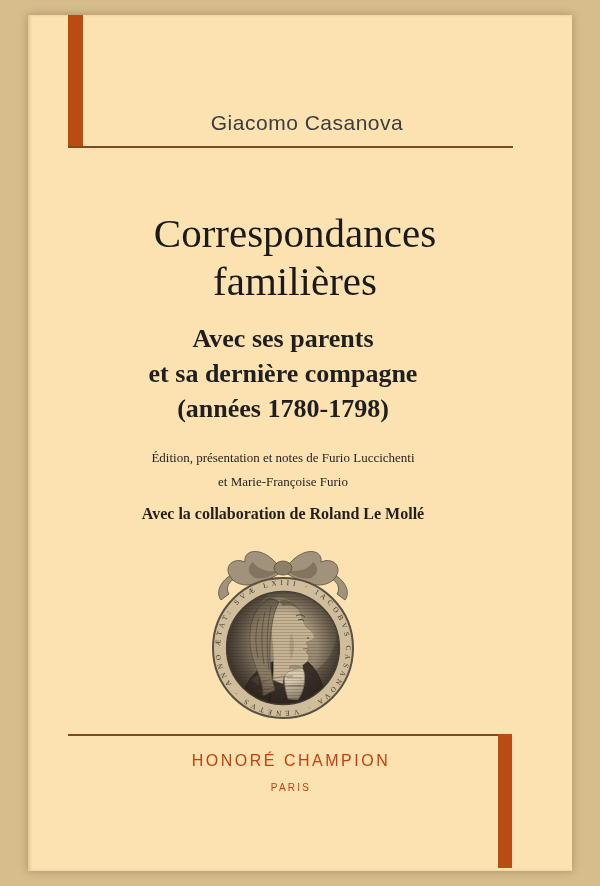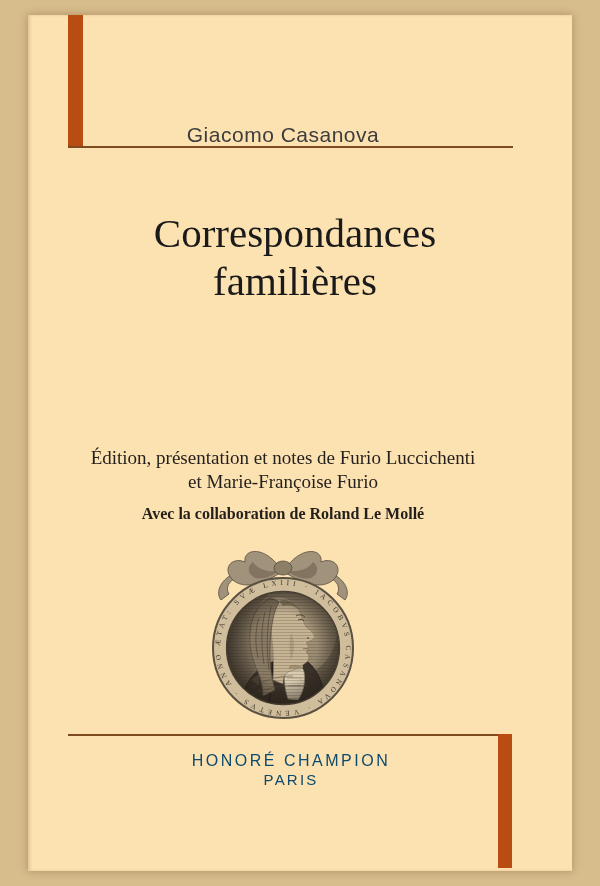--- a/index.html
+++ b/index.html
@@ -17,66 +17,71 @@
     box-shadow:0 0 8px rgba(90,60,20,.35), inset 2px 0 3px rgba(120,85,40,.18);
   }
   .accent-bar{position:absolute;background:#b94c12;}
   .bar-top{left:40px;top:0;width:15px;height:133px;}
   .bar-bottom{left:470px;top:719px;width:14px;height:134px;}
   .rule{position:absolute;height:2px;background:#7d4b1d;}
   .rule-top{left:40px;top:131px;width:445px;}
   .rule-bottom{left:40px;top:719px;width:430px;}
   .col{position:absolute;left:40px;width:430px;text-align:center;}
   .author{
-    top:108px;
+    top:96px;
     font-family:"Liberation Sans", sans-serif;
-    font-size:21px;line-height:24px;color:#3d3d3d;letter-spacing:.5px;
+    font-size:21px;line-height:24px;color:#3d3d3d;letter-spacing:.5px;padding-left:24px;
   }
   .title{
     top:182px;
     font-size:41px;line-height:48px;color:#1a1a1a;font-weight:normal;margin:12px;
   }
   .subtitle{
     top:306px;
     font-size:26px;line-height:35px;color:#1f1f1f;font-weight:bold;
   }
   .editors{
     top:431px;
-    font-size:19px;line-height:24px;color:#221f1c;
+    font-size:13px;line-height:24px;color:#221f1c;
   }
   .collab{
     top:489px;
     font-size:16px;line-height:20px;color:#221f1c;font-weight:bold;
   }
   .medallion{
     position:absolute;left:175px;top:523px;width:160px;height:192px;
   }
   .publisher-block{
     position:absolute;left:48px;top:737px;width:430px;text-align:center;
-    font-family:"Liberation Sans", sans-serif;color:#0c4a6e;
+    font-family:"Liberation Sans", sans-serif;color:#c2410c;
   }
   .publisher-name{font-size:16px;line-height:17px;letter-spacing:2.5px;}
-  .publisher-city{font-size:15px;line-height:12px;letter-spacing:2.2px;margin-top:5px;}
+  .publisher-city{font-size:10px;line-height:12px;letter-spacing:2.2px;margin-top:13px;}
 </style>
 </head>
 <body>
 
 <div class="page">
   <div class="cover">
 
     <div class="accent-bar bar-top"></div>
     <div class="rule rule-top"></div>
 
     <div class="col author">Giacomo Casanova</div>
 
     <h1 class="col title">
       <div>Correspondances</div>
       <div>familières</div>
     </h1>
 
+    <div class="col subtitle">
+      <div>Avec ses parents</div>
+      <div>et sa dernière compagne</div>
+      <div>(années 1780-1798)</div>
+    </div>
 
     <div class="col editors">
       <div>Édition, présentation et notes de Furio Luccichenti</div>
       <div>et Marie-Françoise Furio</div>
     </div>
 
     <div class="col collab">Avec la collaboration de Roland Le Mollé</div>
 
     <svg class="medallion" viewBox="0 0 160 192" xmlns="http://www.w3.org/2000/svg">
       <defs>

